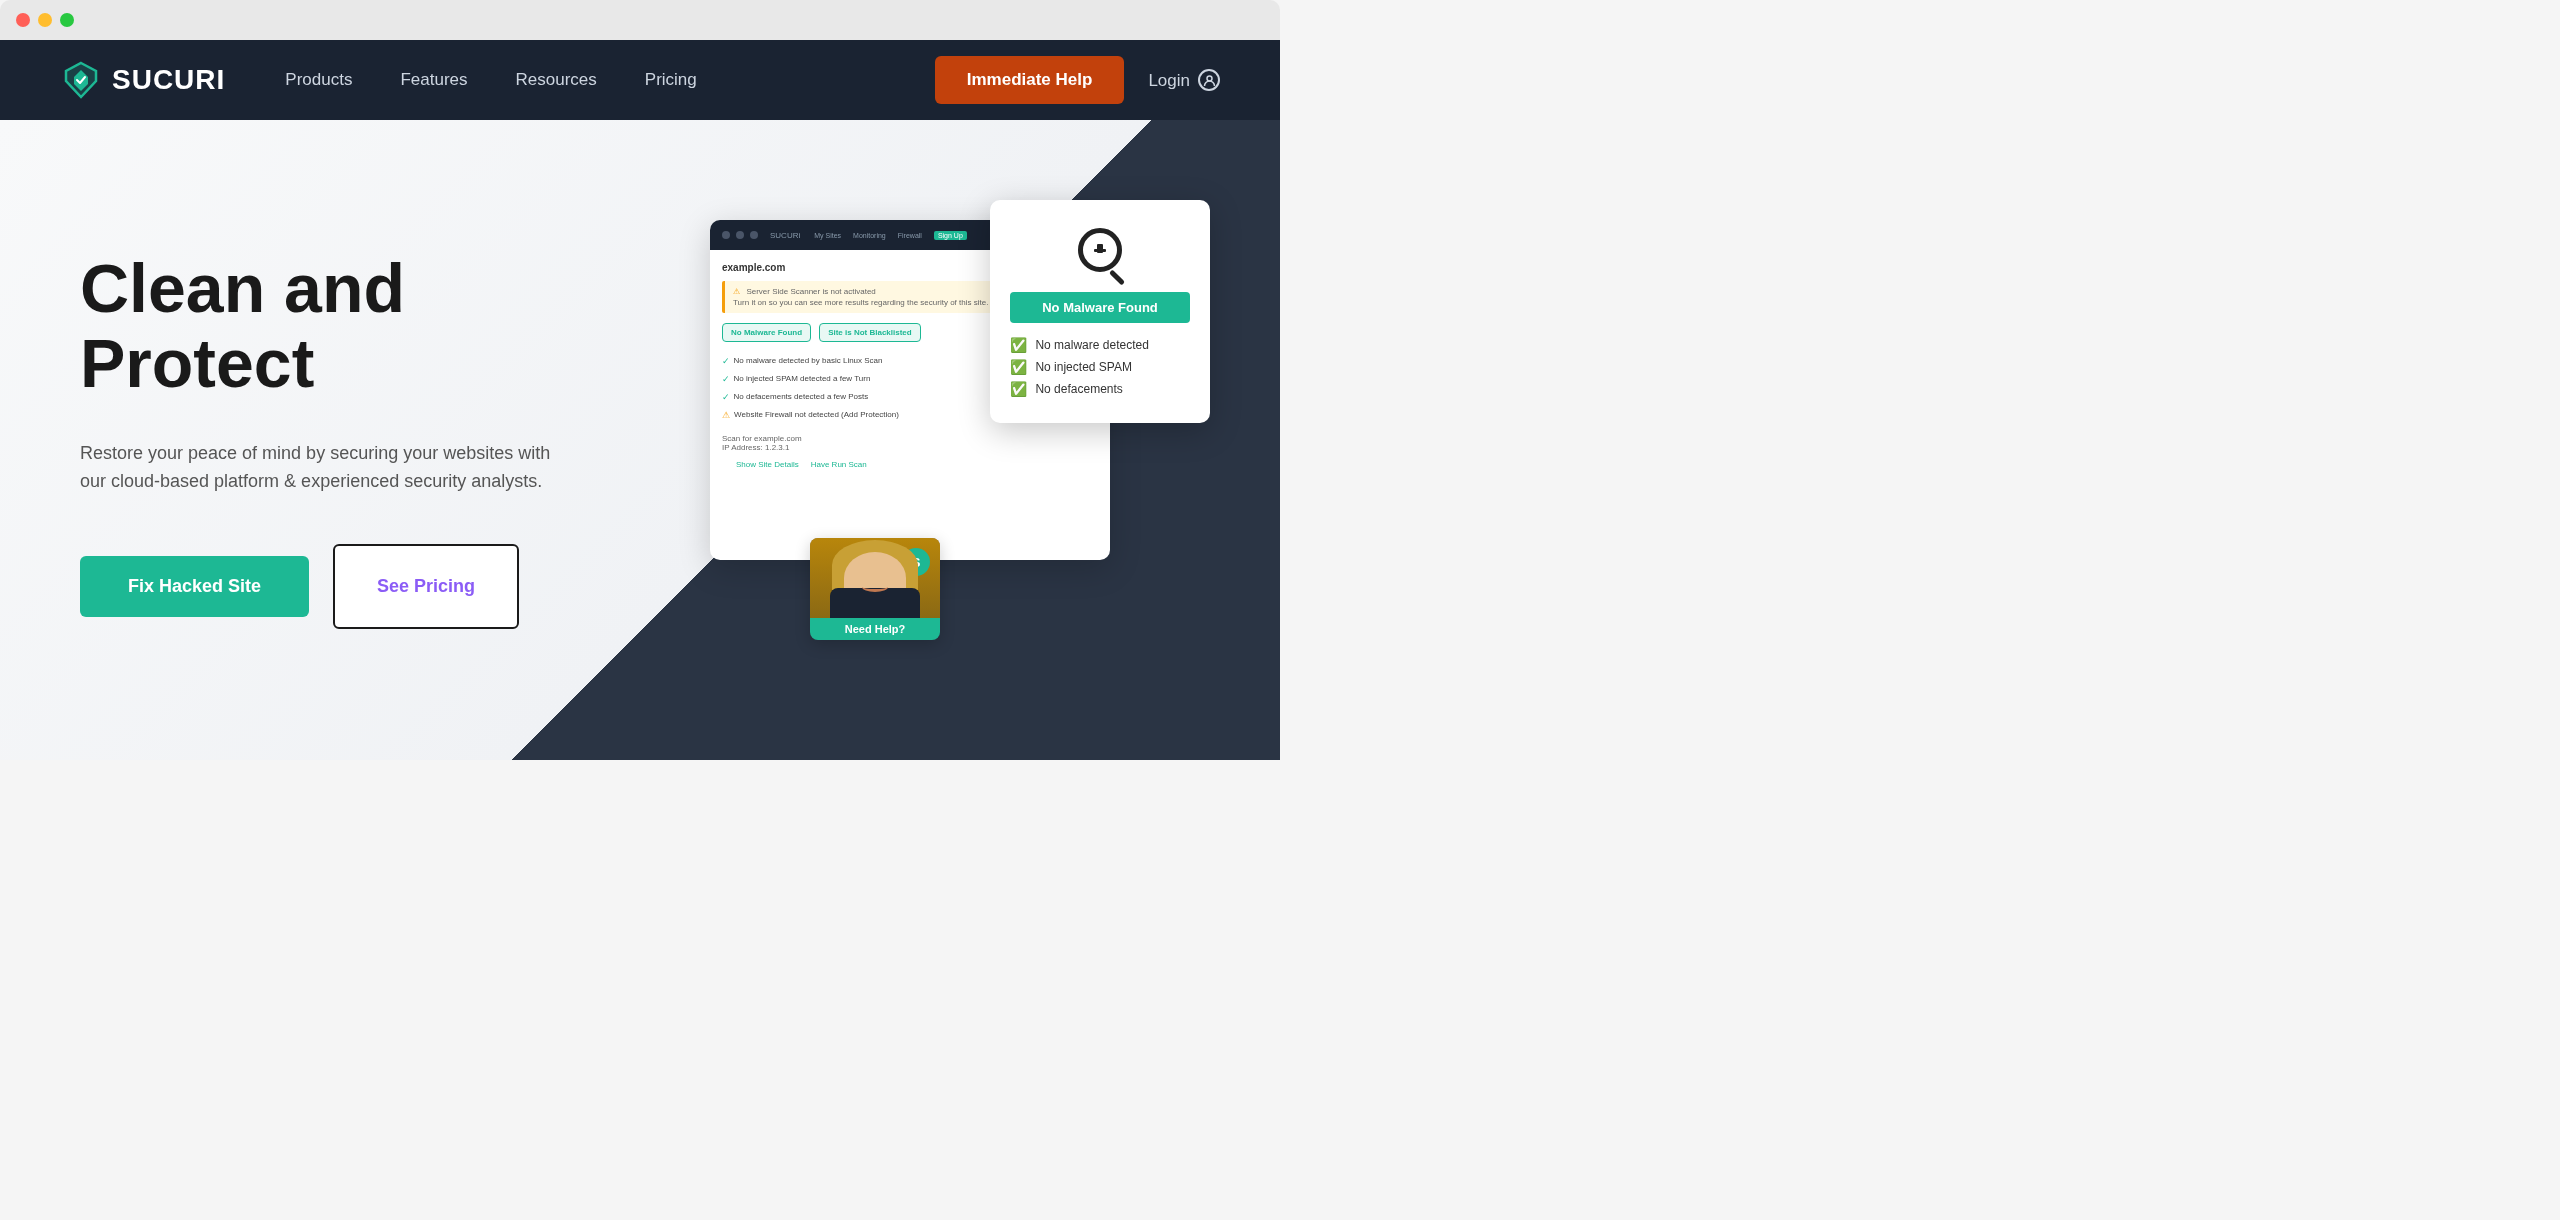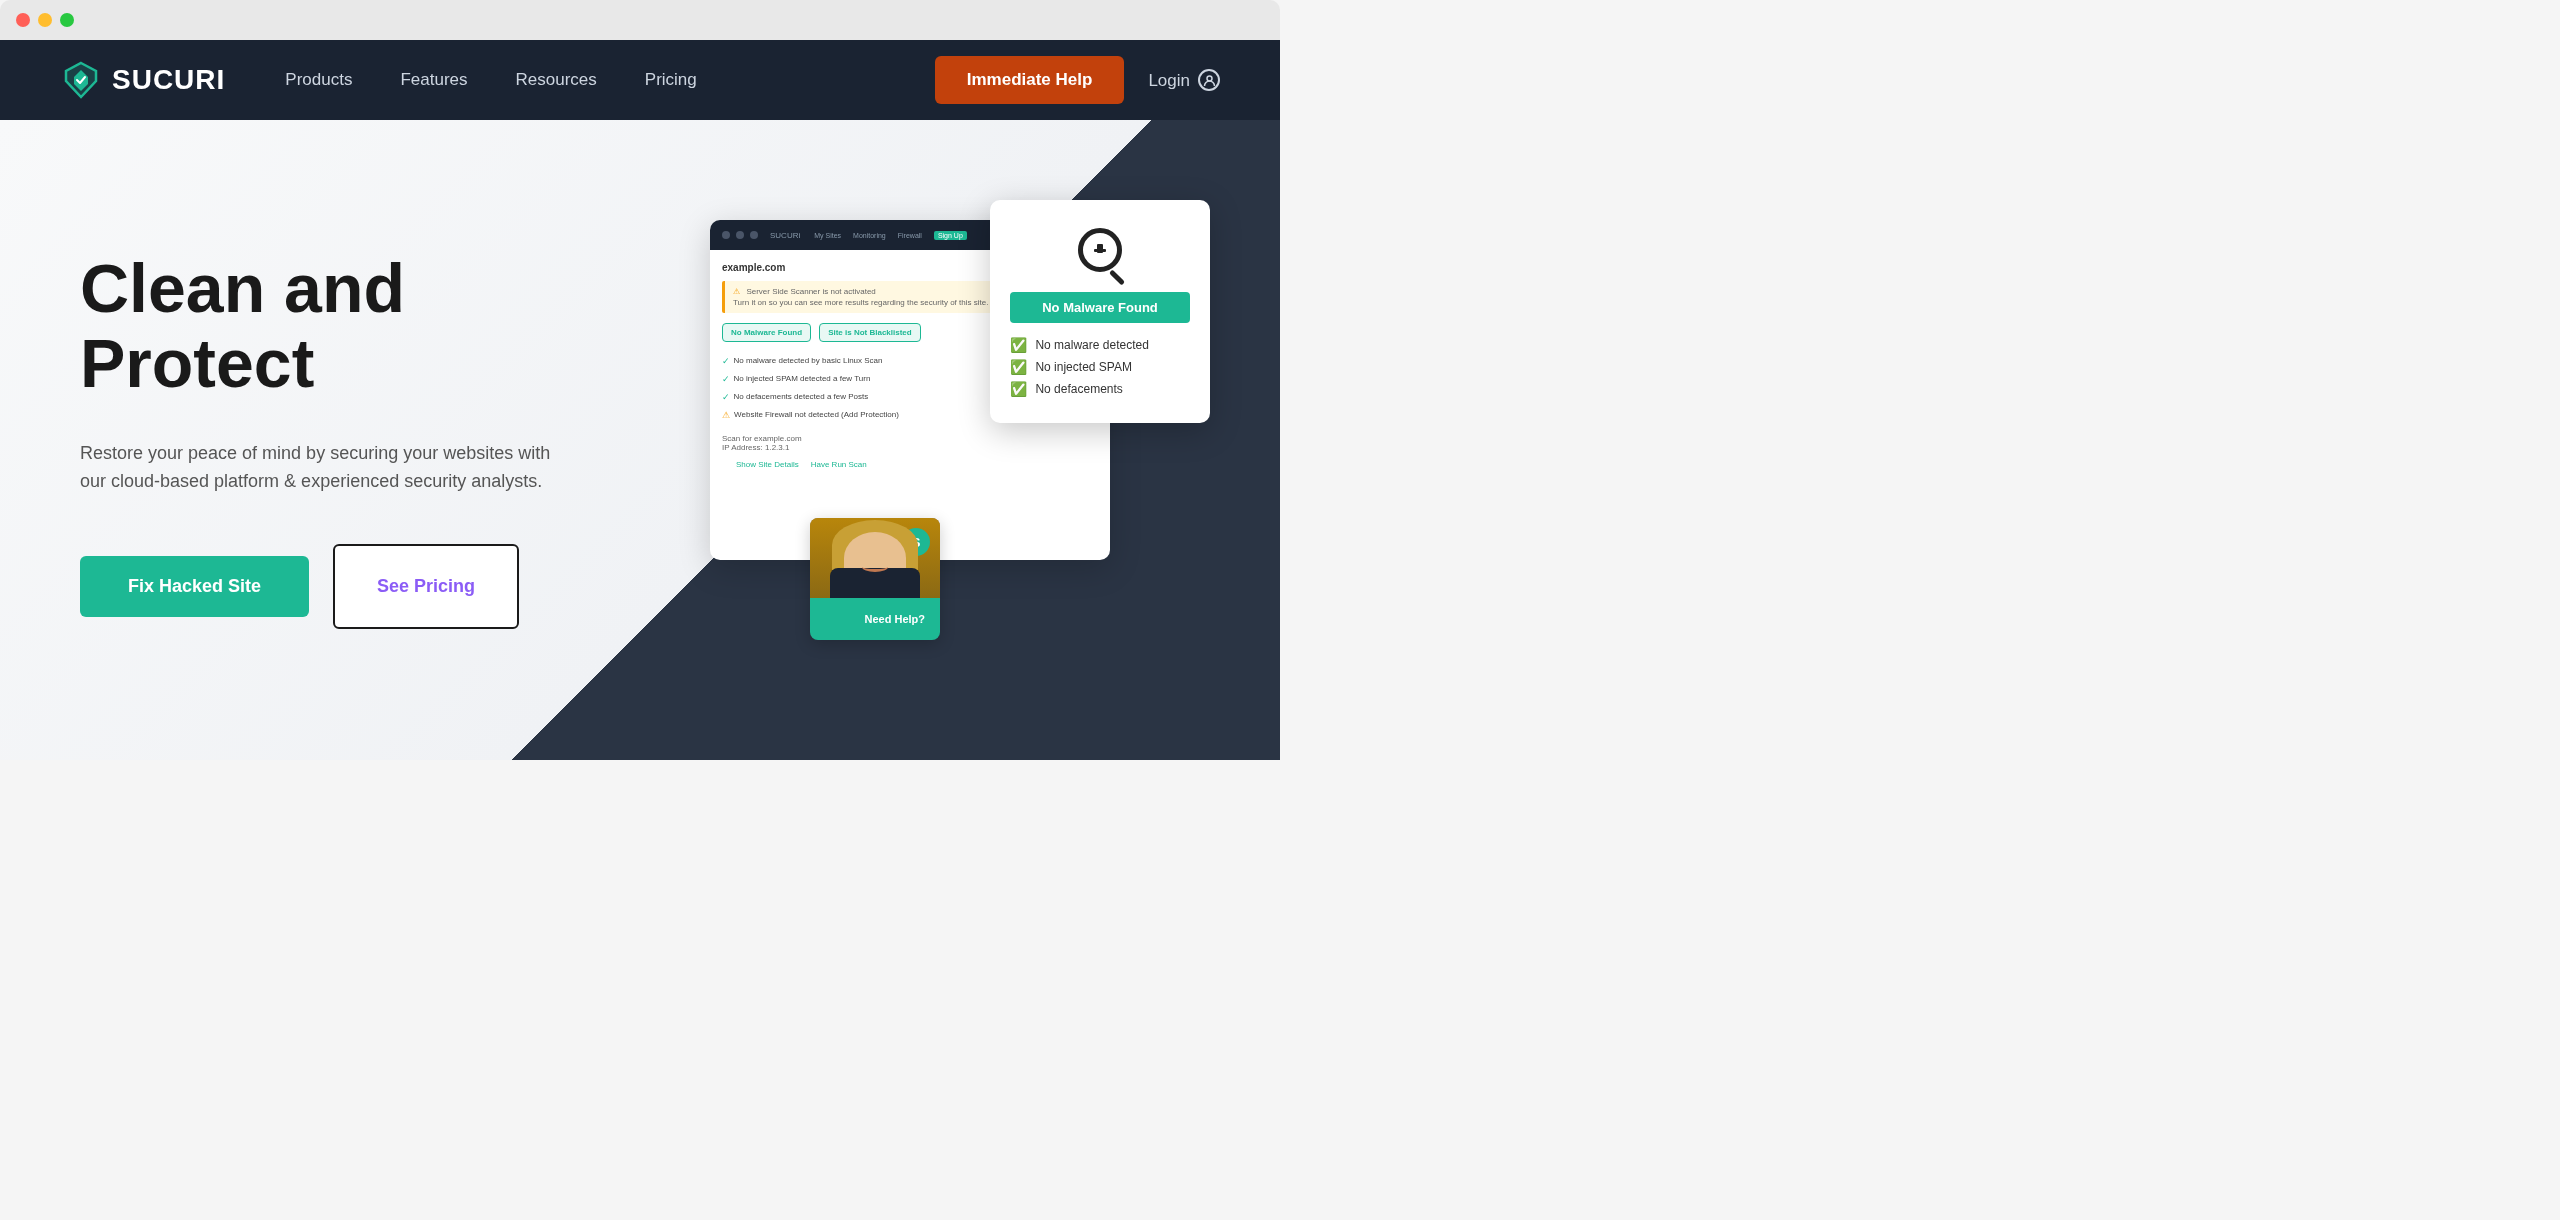--- a/index.html
+++ b/index.html
@@ -267,24 +267,24 @@
       background: linear-gradient(180deg, #8b7355 0%, #6b5a3e 100%);
       display: flex;
       align-items: flex-end;
       justify-content: center;
       overflow: hidden;
       position: relative;
     }
     .need-help-label {
       background: #1db894;
       color: white;
-      text-align: right;
+      text-align: center;
       font-size: 11px;
       font-weight: 700;
-      padding: 15px;
+      padding: 5px;
     }
     .sucuri-badge {
       position: absolute;
       top: 10px;
       right: 10px;
       width: 28px;
       height: 28px;
       background: #1db894;
       border-radius: 50%;
       display: flex;

